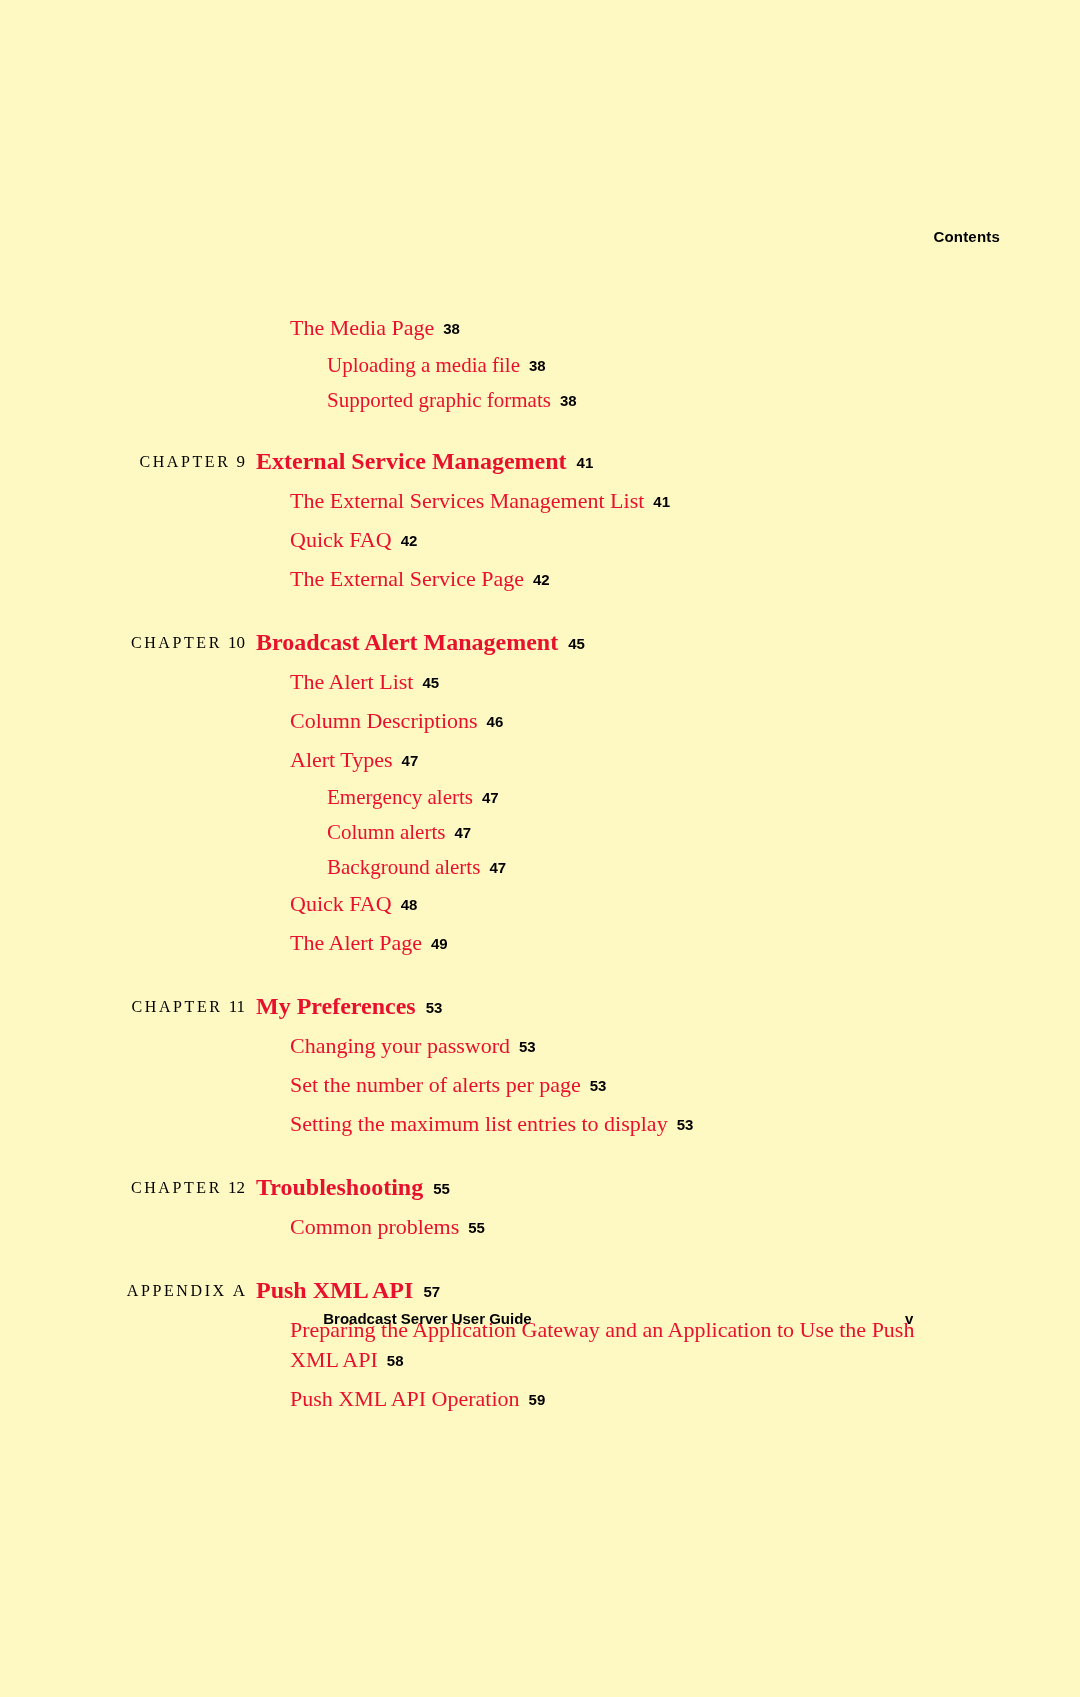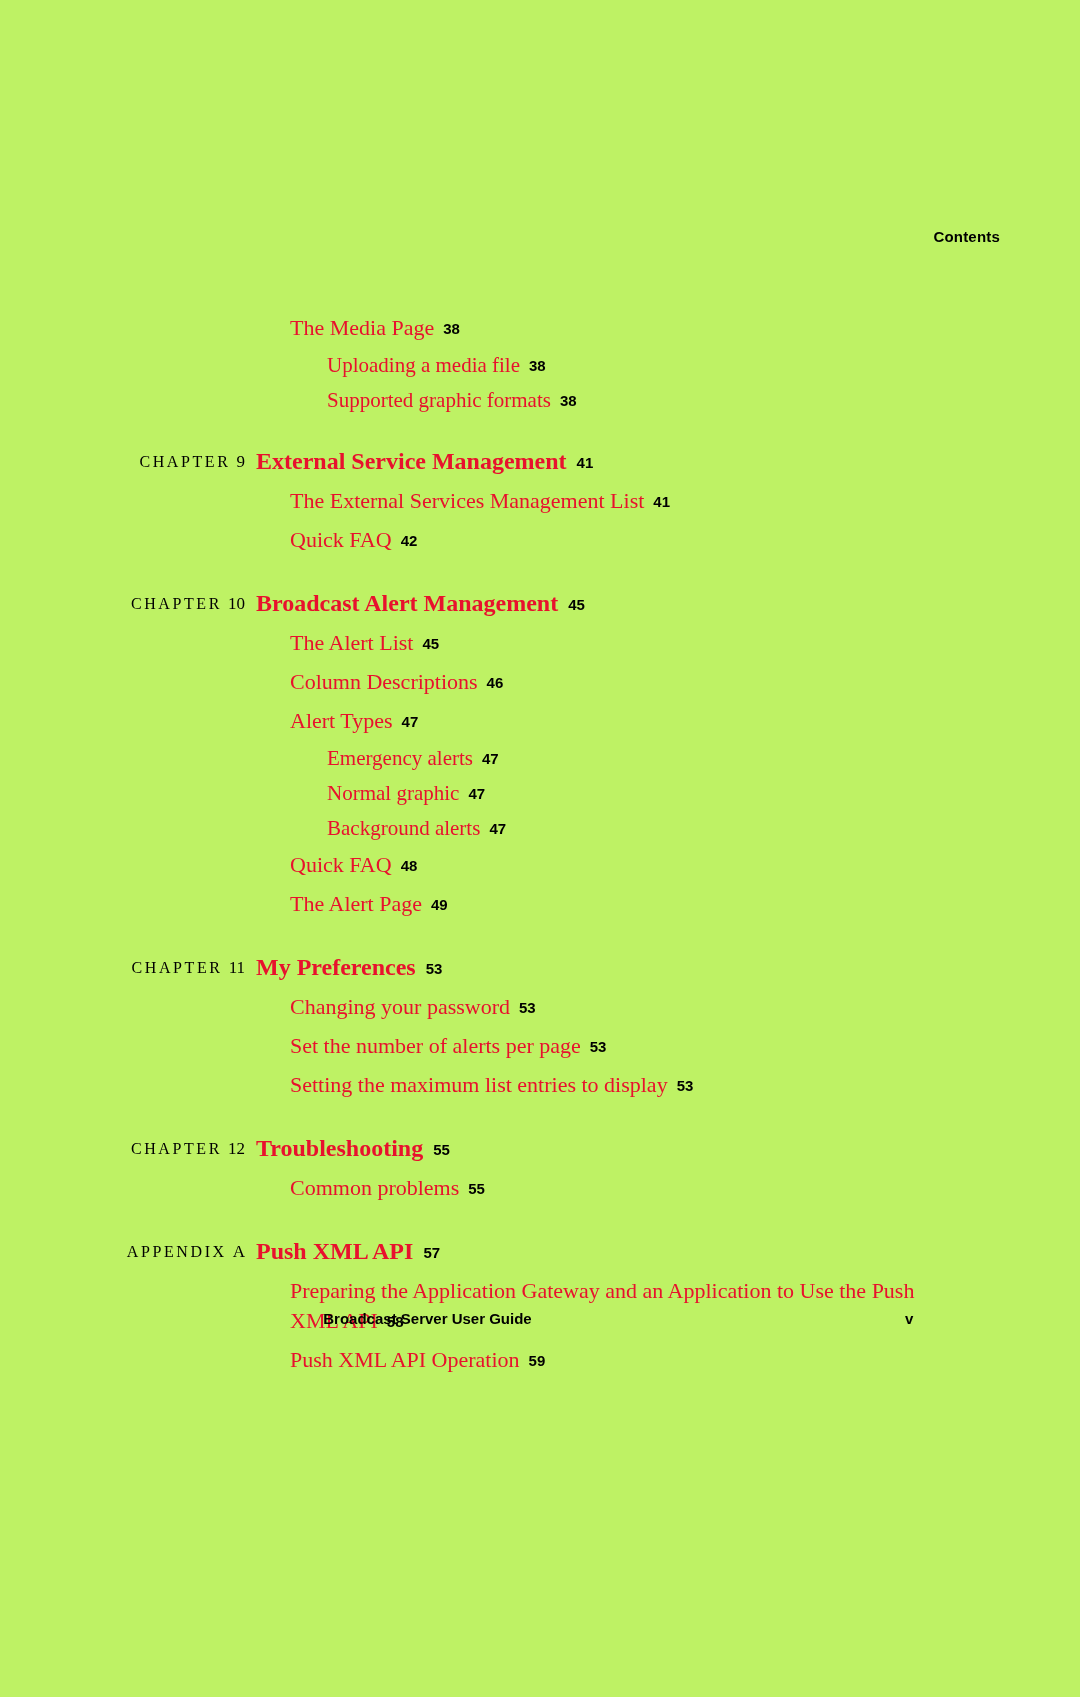--- a/index.html
+++ b/index.html
@@ -13,21 +13,21 @@
     position: relative;
     font-family: "Liberation Serif", serif;
     -webkit-font-smoothing: antialiased;
   }
 
   .page {
     position: absolute;
     inset: 0;
     width: 1080px;
     height: 1697px;
-    background: #bef264;
+    background: #fef9c3;
   }
 
   
   .running-head {
     position: absolute;
     top: 228px;
     left: 0;
     width: 1000px;
     text-align: right;
     font-family: "Liberation Sans", sans-serif;
@@ -165,29 +165,30 @@
   <div class="toc" id="toc-root">
       <div class="lvl1"><span>The Media Page</span><span class="pg">38</span></div>
       <div class="lvl2"><span>Uploading a media file</span><span class="pg">38</span></div>
       <div class="lvl2"><span>Supported graphic formats</span><span class="pg">38</span></div>
       <div class="chap-row">
         <div class="chap-label"><span class="chap-word">CHAPTER</span><span class="chap-num">9</span></div>
         <div class="chap-title"><span>External Service Management</span><span class="pg">41</span></div>
       </div>
       <div class="lvl1"><span>The External Services Management List</span><span class="pg">41</span></div>
       <div class="lvl1"><span>Quick FAQ</span><span class="pg">42</span></div>
+      <div class="lvl1"><span>The External Service Page</span><span class="pg">42</span></div>
       <div class="chap-row">
         <div class="chap-label"><span class="chap-word">CHAPTER</span><span class="chap-num">10</span></div>
         <div class="chap-title"><span>Broadcast Alert Management</span><span class="pg">45</span></div>
       </div>
       <div class="lvl1"><span>The Alert List</span><span class="pg">45</span></div>
       <div class="lvl1"><span>Column Descriptions</span><span class="pg">46</span></div>
       <div class="lvl1"><span>Alert Types</span><span class="pg">47</span></div>
       <div class="lvl2"><span>Emergency alerts</span><span class="pg">47</span></div>
-      <div class="lvl2"><span>Normal graphic</span><span class="pg">47</span></div>
+      <div class="lvl2"><span>Column alerts</span><span class="pg">47</span></div>
       <div class="lvl2"><span>Background alerts</span><span class="pg">47</span></div>
       <div class="lvl1"><span>Quick FAQ</span><span class="pg">48</span></div>
       <div class="lvl1"><span>The Alert Page</span><span class="pg">49</span></div>
       <div class="chap-row">
         <div class="chap-label"><span class="chap-word">CHAPTER</span><span class="chap-num">11</span></div>
         <div class="chap-title"><span>My Preferences</span><span class="pg">53</span></div>
       </div>
       <div class="lvl1"><span>Changing your password</span><span class="pg">53</span></div>
       <div class="lvl1"><span>Set the number of alerts per page</span><span class="pg">53</span></div>
       <div class="lvl1"><span>Setting the maximum list entries to display</span><span class="pg">53</span></div>

